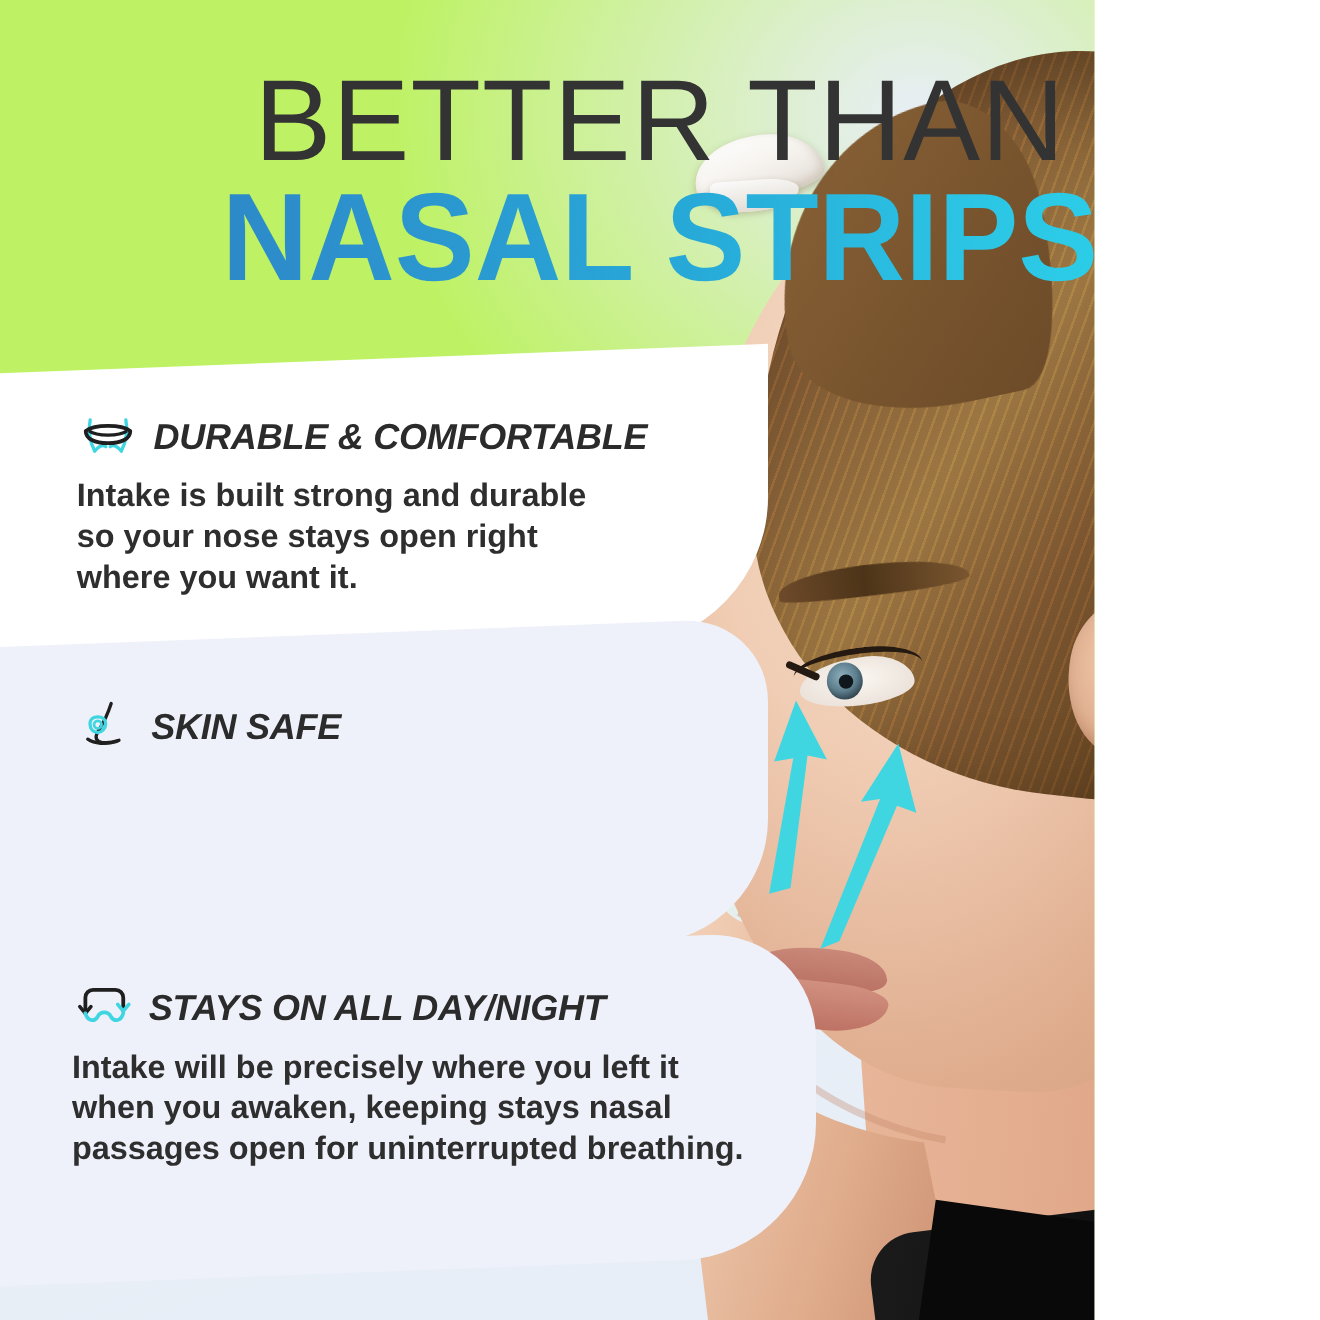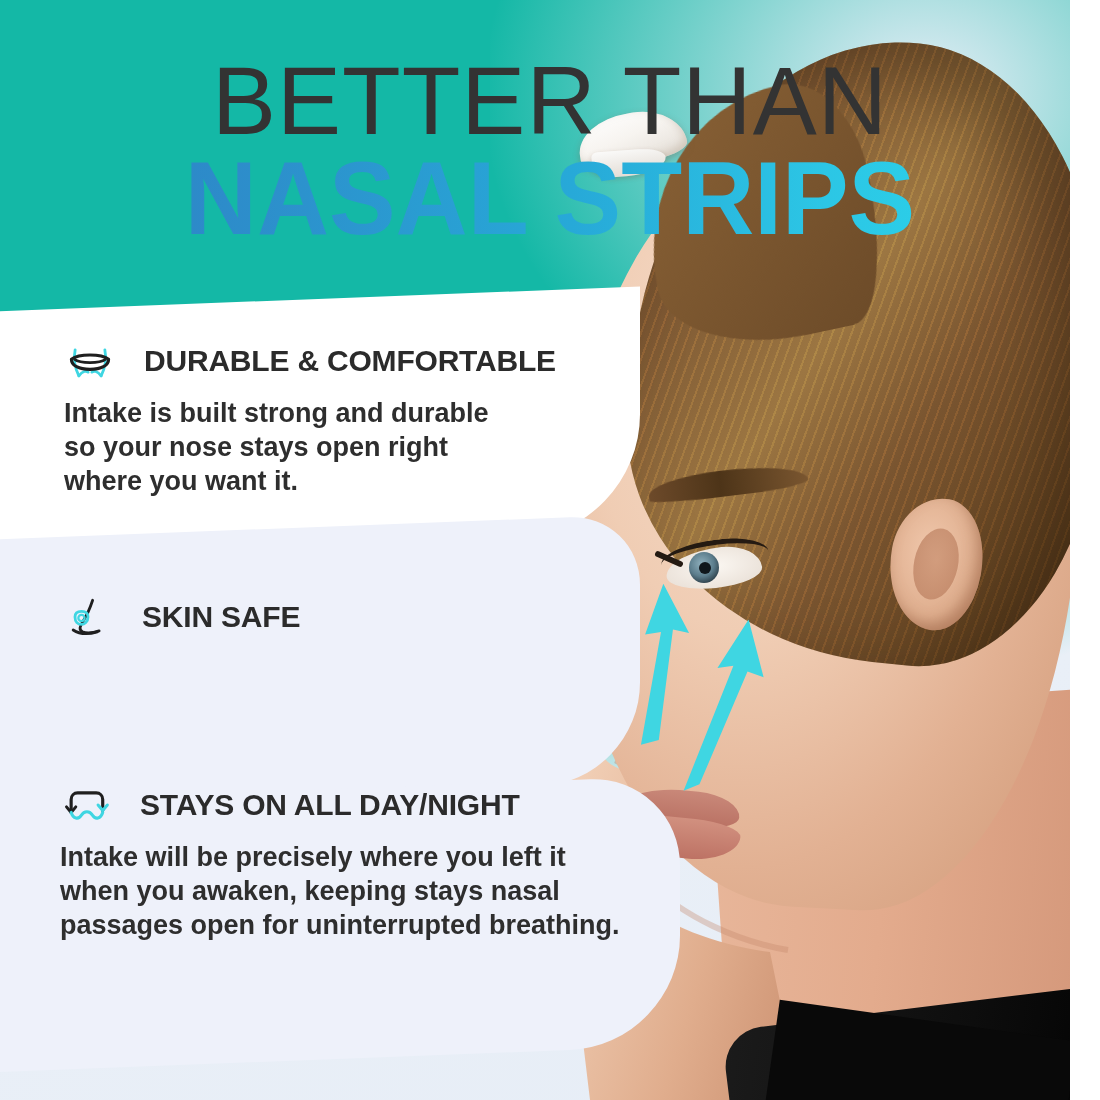--- a/index.html
+++ b/index.html
@@ -5,22 +5,22 @@
 <style>
   * { margin:0; padding:0; box-sizing:border-box; }
   html, body {
     width:1100px; height:1100px;
     font-family:"Liberation Sans", sans-serif;
     background:#ffffff;
     overflow:hidden;
   }
   #ad {
     position:relative;
-    width:1070px; height:1100px;
-    background:#14b8a6;
+    width:912px; height:1100px;
+    background:#bef264;
     overflow:hidden;
   }
 
   
   .bg-wash {
     position:absolute; inset:0;
     background:
       linear-gradient(160deg, rgba(255,255,255,0) 52%, #e9eff7 70%, #e6edf6 100%);
     z-index:0;
   }
@@ -246,38 +246,39 @@
     left:-60px; top:790px; width:740px; height:270px;
     background:#eef1fa;
     border-radius:0 90px 110px 0;
     transform:skewY(-2.2deg);
   }
 
   .feature {
     position:absolute; z-index:6;
   }
   .f-head {
-    display:flex; align-items:center; gap:28px;
+    display:flex; align-items:flex-end; gap:12px;
     margin-bottom:14px;
+    font-style:italic;
   }
   .f-icon { flex:0 0 auto; width:52px; height:42px; display:block; }
   .f-title {
     font-size:30px; font-weight:700; color:#2b2b2b;
     letter-spacing:-.2px; white-space:nowrap;
     font-family:"Liberation Sans", sans-serif;
   }
   .f-body {
     font-size:27px; line-height:1.26; color:#2e2e2e; font-weight:700;
     font-family:"Liberation Sans", sans-serif;
     white-space:pre-line;
   }
 
   .feature-1 { left:64px; top:340px; width:560px; }
-  .feature-2 { left:62px; top:596px; width:520px; }
-  .feature-3 { left:60px; top:784px; width:640px; }
+  .feature-2 { left:62px; top:582px; width:520px; }
+  .feature-3 { left:60px; top:816px; width:640px; }
 </style>
 </head>
 <body>
 
 <div id="ad">
 
   <div class="bg-wash"></div>
   <div class="bg-wash-2"></div>
 
   <div class="portrait">

